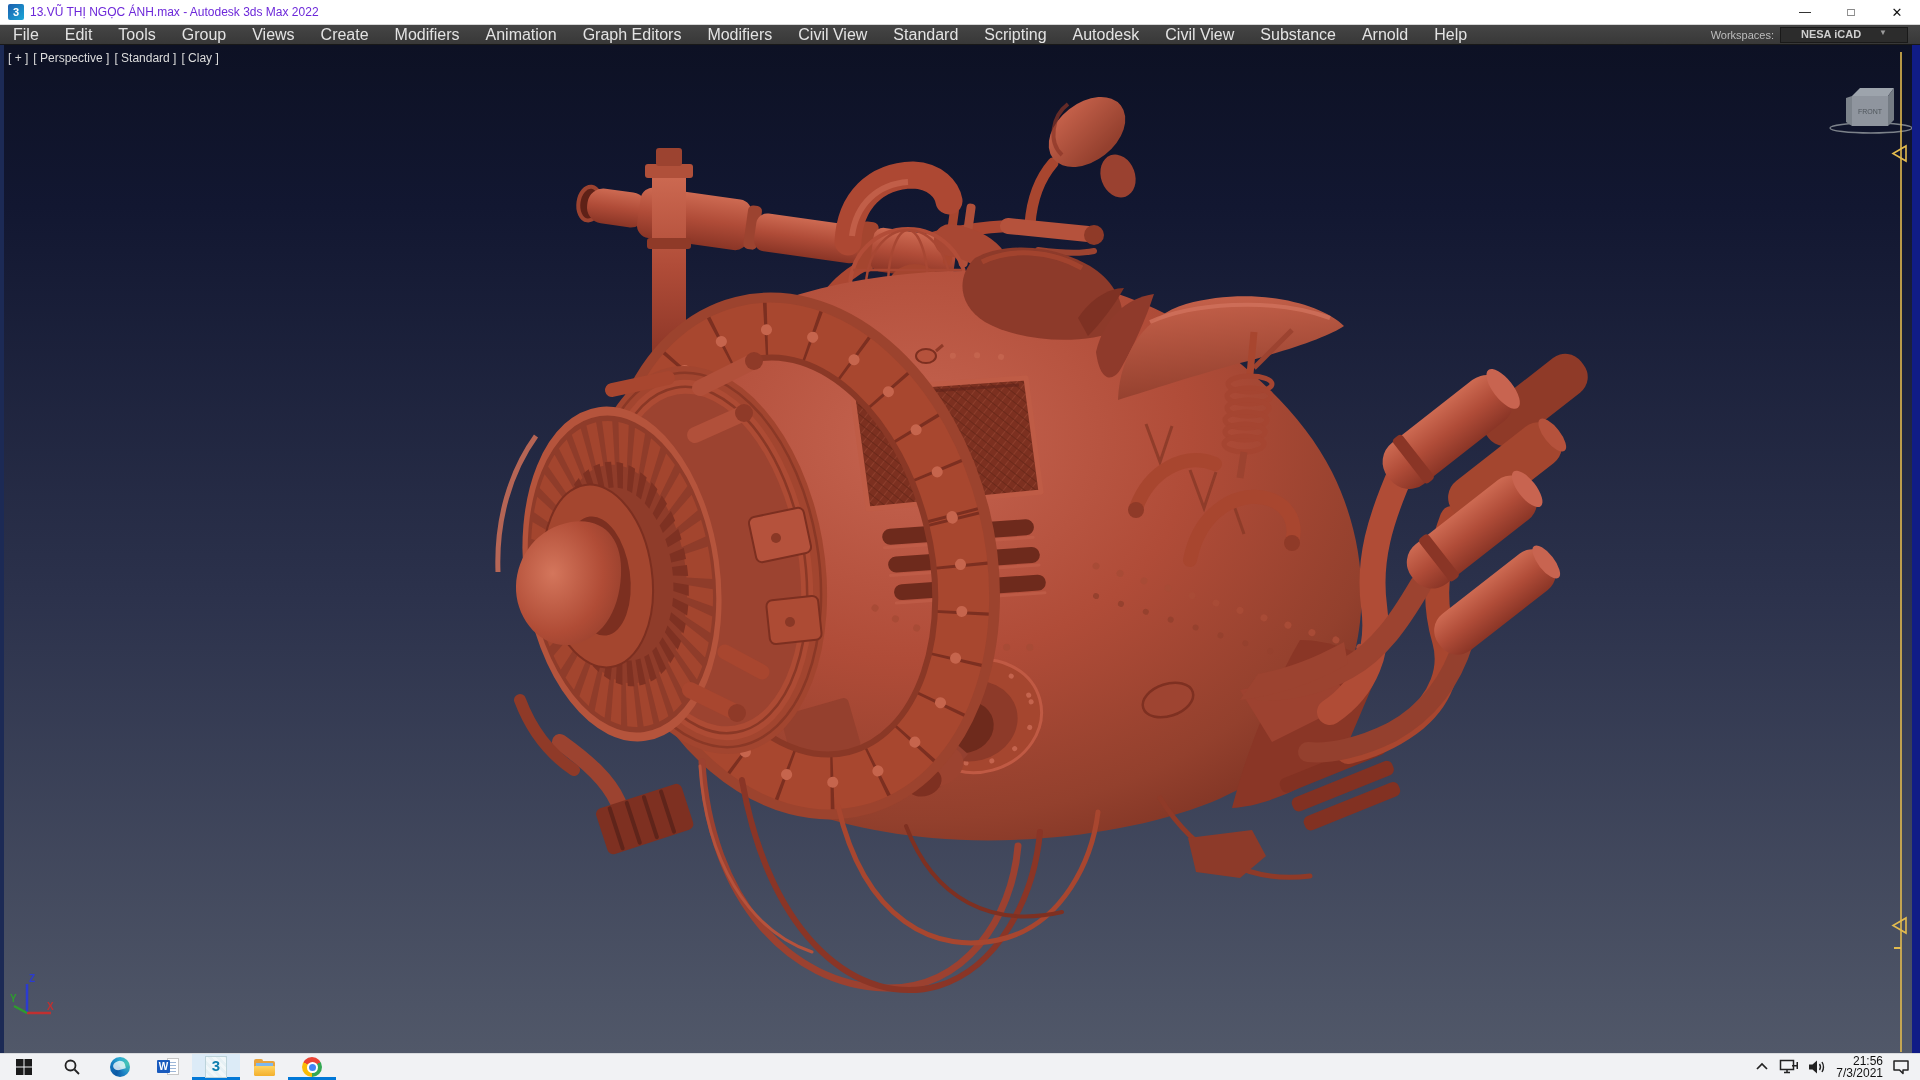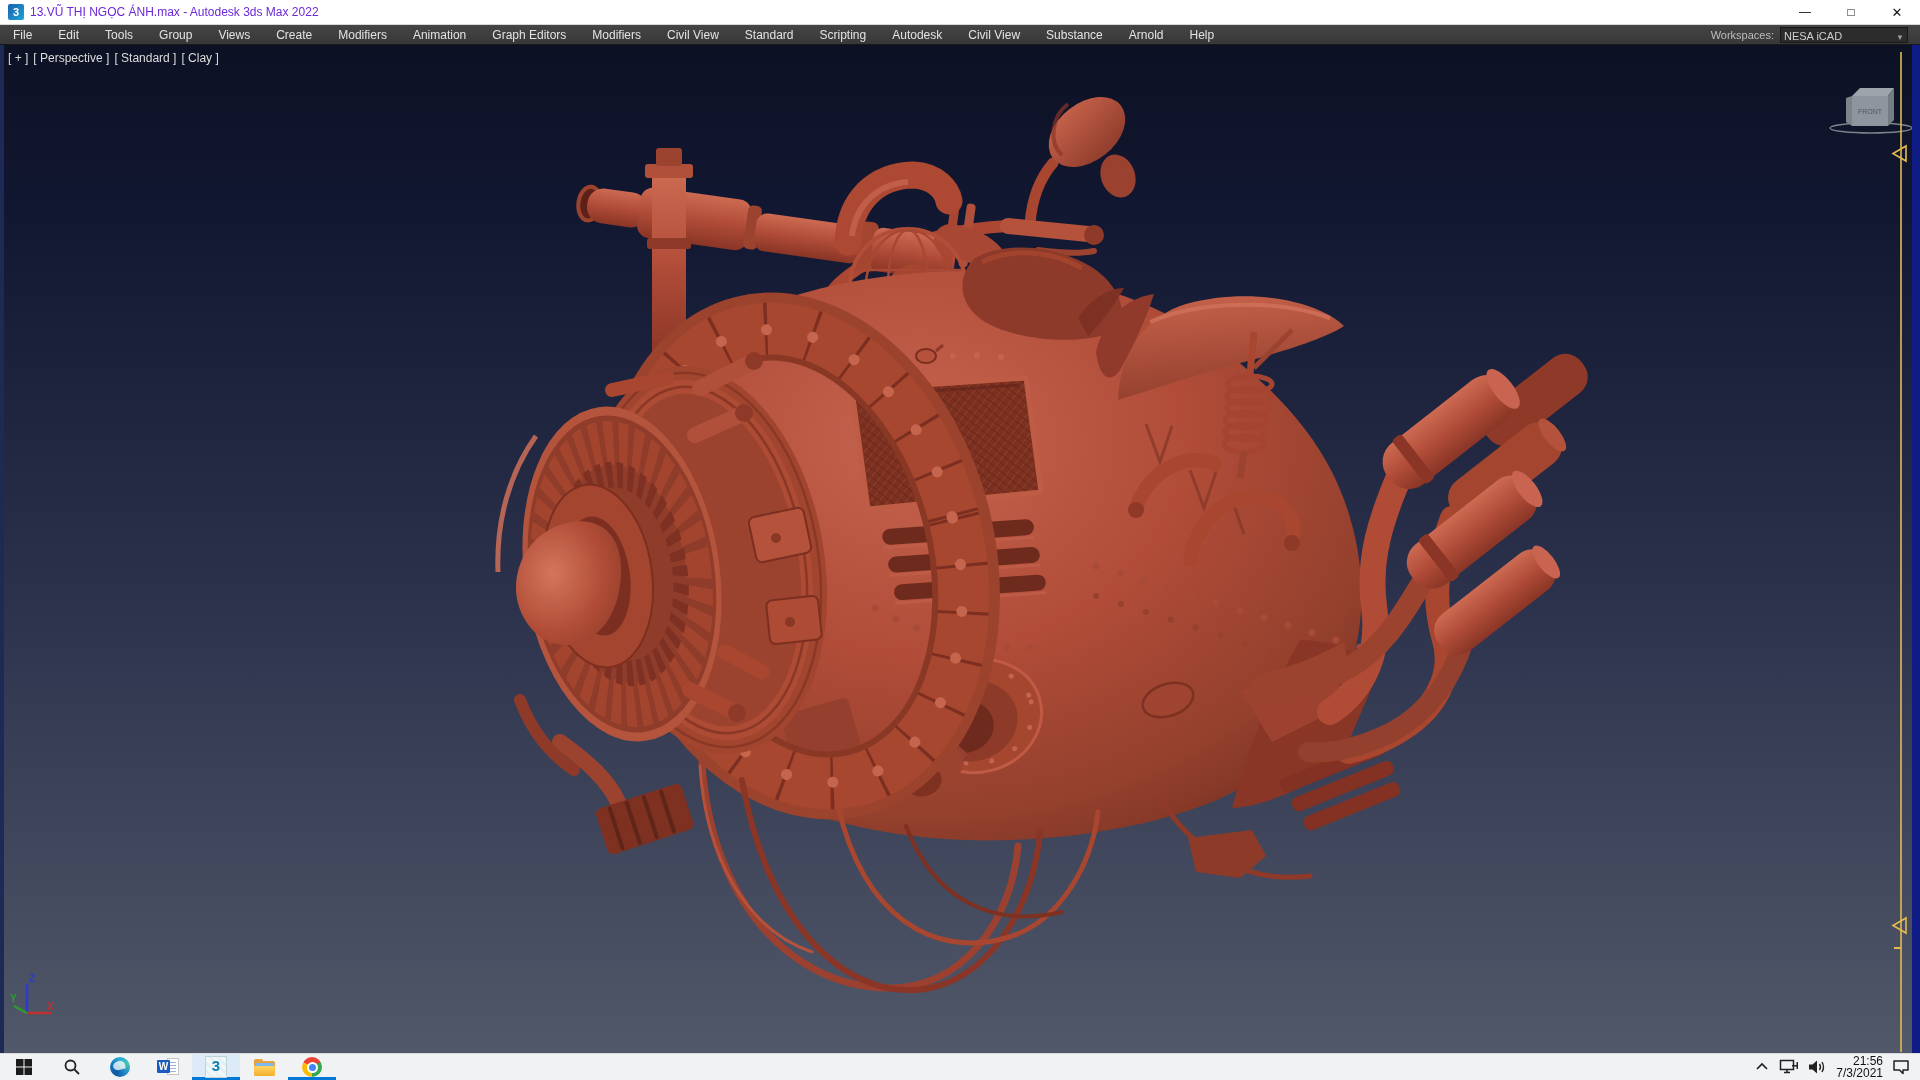--- a/index.html
+++ b/index.html
@@ -15,28 +15,28 @@
               text-align:center; flex:0 0 auto; }
   .title-text { font-size:12px; color:#6d28d9; white-space:nowrap; }
   .win-controls { margin-left:auto; display:flex; height:100%; }
   .win-btn { width:46px; height:100%; display:flex; align-items:center;
              justify-content:center; font-size:12px; color:#111; cursor:default; }
   .win-btn.close { font-size:13px; }
 
   
   .menubar { height:20px; background:linear-gradient(#454545,#383838);
              display:flex; align-items:center; border-bottom:1px solid #181818; }
-  .menu-item { color:#e3e3e3; font-size:12px; padding:0 13px; line-height:20px;
+  .menu-item { color:#e3e3e3; font-size:16px; padding:0 13px; line-height:20px;
                white-space:nowrap; }
   .workspaces { margin-left:auto; display:flex; align-items:center; gap:6px;
                 padding-right:12px; }
   .ws-label { color:#bdbdbd; font-size:11px;margin-left:27px; }
   .ws-select { width:128px; height:16px; background:#2c2c2c; border:1px solid #191919;
-               color:#cfcfcf; font-size:11px; display:flex; align-items:flex-end;
-               padding:0 3px; }
+               color:#cfcfcf; font-size:11px; display:flex; align-items:flex-start;
+               padding:0 20px;font-weight:bold; }
   .ws-caret { margin-left:auto; color:#9a9a9a; font-size:8px; }
 
   
   .viewport { position:relative; height:1008px; background:#10142b; }
   .viewport svg.scene { position:absolute; inset:0; }
   .vp-label { position:absolute; left:8px; top:6px; font-size:12px; color:#dcdcdc;
               display:flex; gap:5px; z-index:5; }
   .vp-label span { cursor:default; }
 
   

